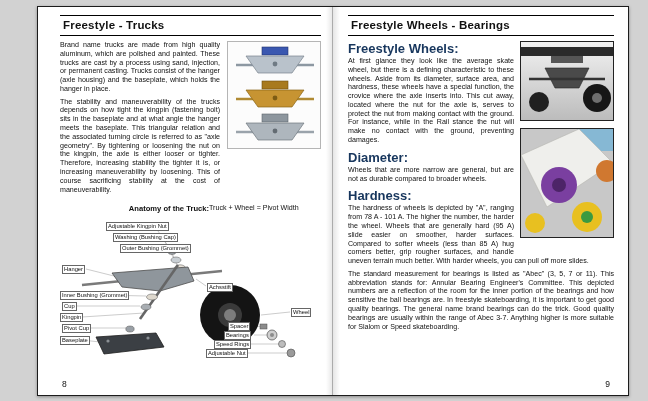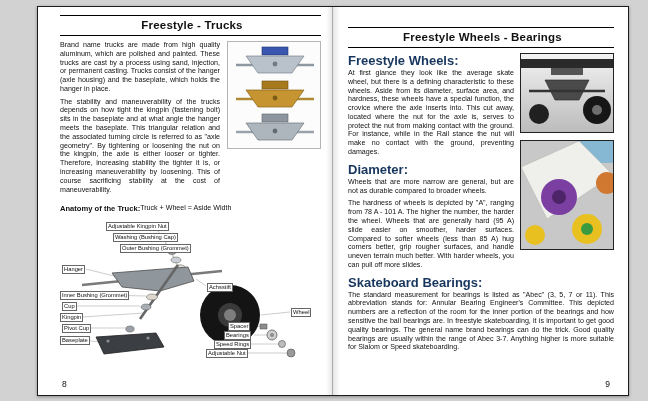--- a/index.html
+++ b/index.html
@@ -7,36 +7,36 @@
     position:relative; width:648px; height:401px; background:#d2d2d2;
     font-family:"Liberation Sans", sans-serif; color:#111; overflow:hidden;
   }
   .spread {
     position:absolute; left:37px; top:6px; width:590px; height:388px;
     background:#fff; border:1px solid #1c1c1c; display:flex;
     box-shadow:0 1px 3px rgba(0,0,0,.35);
   }
   .page { position:relative; width:50%; box-sizing:border-box; overflow:hidden; }
   .page.left  { padding:8px 11px 6px 22px; border-right:1px solid #bdbdbd; }
-  .page.right { padding:20px 14px 6px 15px; }
+  .page.right { padding:8px 14px 6px 15px; }
   .spine {
     position:absolute; left:50%; top:0; bottom:0; width:14px; transform:translateX(-50%);
     background:linear-gradient(to right, rgba(0,0,0,0), rgba(0,0,0,.10), rgba(0,0,0,0));
     pointer-events:none;
   }
   .page-header { border-top:1px solid #000; border-bottom:1px solid #000; margin-bottom:5px; }
-  .page-header h1 { margin:0; padding:3px 0 4px 3px; font-size:11.5px; font-weight:bold; letter-spacing:.2px;text-align:center; }
+  .page-header h1 { margin:0; padding:3px 0 4px 3px; font-size:11.5px; font-weight:bold; letter-spacing:.2px; }
 
   p.body { font-size:7.1px; line-height:1.24; text-align:justify; margin:0 0 4px 0; }
 
   
   .intro-row { display:flex; gap:7px; }
   .intro-text { flex:1; }
   .trucks-photo { width:92px; height:106px; flex-shrink:0; border:1px solid #b5b5b5; background:#fcfcfc; }
-  .anatomy-row { display:flex; justify-content:flex-start; margin-top:6px; }
+  .anatomy-row { display:flex; justify-content:flex-end; margin-top:6px; }
   .anatomy-row h2 { margin:0; font-size:7.6px; font-weight:bold; }
   .width-note { width:112px; }
   .width-note p { font-size:7.1px; line-height:1.24; margin:0 0 5px 0; }
   .diagram { position:relative; height:140px; margin-top:3px; }
   .dlabel {
     position:absolute; font-size:5.8px; line-height:1.25; padding:0 1px;
     border:0.5px solid #666; background:#fff; white-space:nowrap;
   }
   .pagenum { position:absolute; bottom:6px; font-size:8.5px; }
   .pagenum.pl { left:24px; }
@@ -81,21 +81,21 @@
             <line x1="8" y1="90" x2="86" y2="90" stroke="#9aa3ab" stroke-width="2.5"></line>
             <polygon points="18,81 76,81 64,98 30,98" fill="#aeb6bd" stroke="#6d757c" stroke-width="0.7"></polygon>
             <circle cx="47" cy="89" r="2.4" fill="#636b72"></circle>
           </svg>
         </div>
       </div>
 
       <div class="anatomy-row">
         <h2>Anatomy of the Truck:</h2>
         <div class="width-note">
-          <p>Truck + Wheel = Aside Width</p>
+          <p>Truck + Wheel = Pivot Width</p>
         </div>
       </div>
 
       <div class="diagram">
         <svg width="272" height="140" viewBox="0 0 272 140" style="position:absolute;left:0;top:0">
 
           <g stroke="#999" stroke-width="0.5">
             <line x1="96" y1="7" x2="110" y2="28"></line>
             <line x1="103" y1="17" x2="113" y2="36"></line>
             <line x1="110" y1="27" x2="117" y2="44"></line>
@@ -202,23 +202,23 @@
           </div>
         </div>
 
         <h3 class="sec first">Freestyle Wheels:</h3>
         <p class="body">At first glance they look like the average skate wheel, but there is a defining characteristic to these wheels. Aside from its diameter, surface area, and hardness, these wheels have a special function, the crovice where the axle inserts into. This cut away, located where the nut for the axle is, serves to protect the nut from making contact with the ground. For instance, while in the Rail stance the nut will make no contact with the ground, preventing damages.</p>
 
         <h3 class="sec">Diameter:</h3>
 
         <p class="body">Wheels that are more narrow are general, but are not as durable compared to broader wheels.</p>
 
+        <h3 class="sec">Hardness:</h3>
         <p class="body">The hardness of wheels is depicted by "A", ranging from 78 A - 101 A. The higher the number, the harder the wheel. Wheels that are generally hard (95 A) slide easier on smoother, harder surfaces. Compared to softer wheels (less than 85 A) hug corners better, grip rougher surfaces, and handle uneven terrain much better. With harder wheels, you can pull off more slides.</p>
 
-        <h3 class="sec">Skateboard Bearings:</h3>
         <p class="body">The standard measurement for bearings is listed as "Abec" (3, 5, 7 or 11). This abbreviation stands for: Annular Bearing Engineer's Committee. This depicted numbers are a reflection of the room for the inner portion of the bearings and how sensitive the ball bearings are. In freestyle skateboarding, it is important to get good quality bearings. The general name brand bearings can do the trick. Good quality bearings are usually within the range of Abec 3-7. Anything higher is more suitable for Slalom or Speed skateboarding.</p>
       </div>
 
       <div class="pagenum pr">9</div>
     </div>
 
     <div class="spine"></div>
   </div>
 </div>
 

